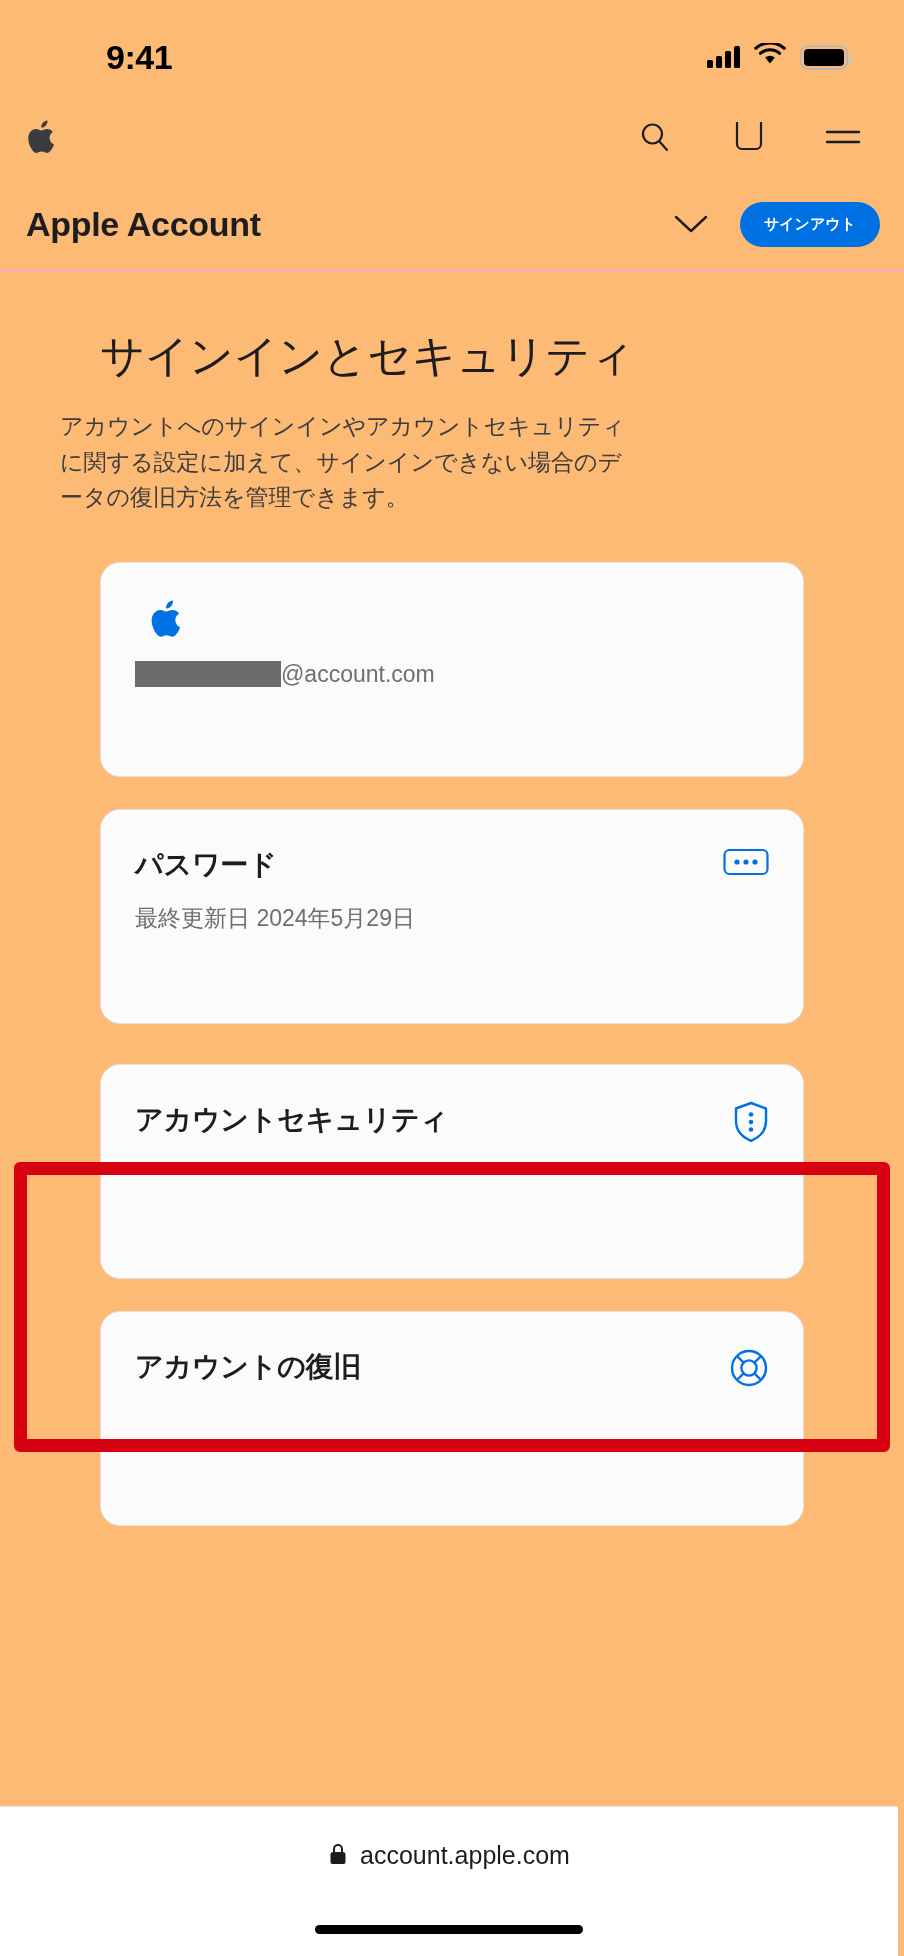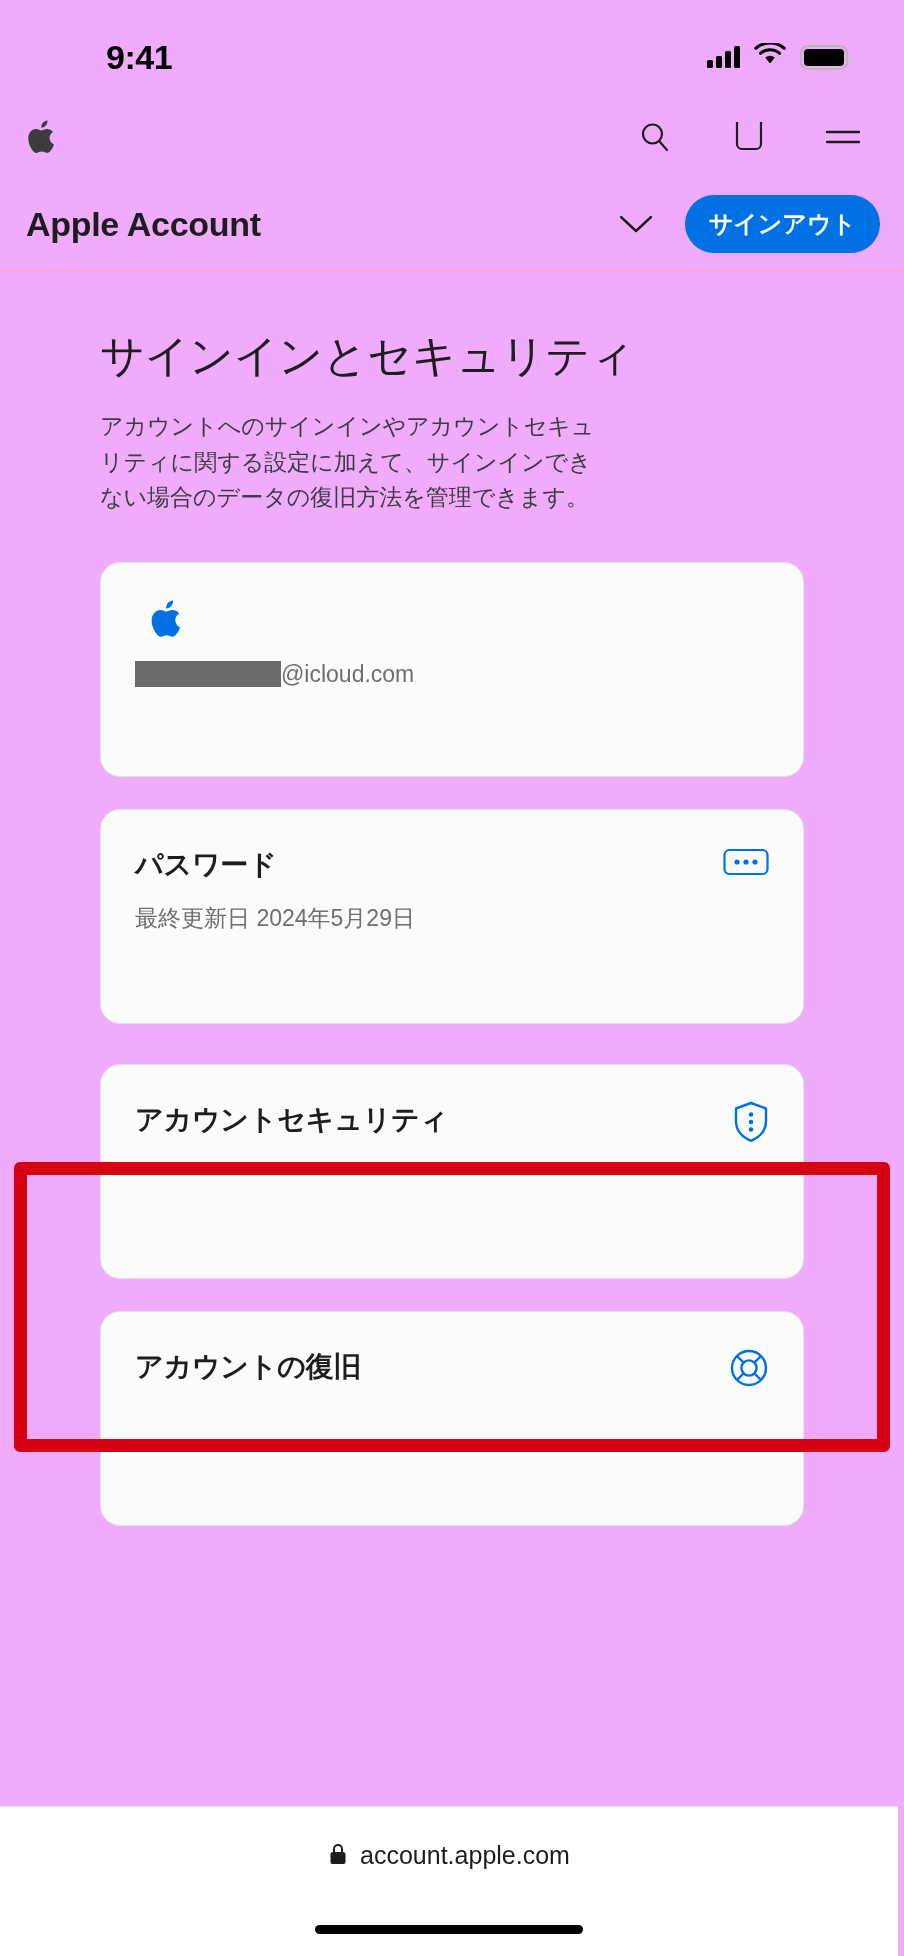--- a/index.html
+++ b/index.html
@@ -7,21 +7,21 @@
     width: 904px;
     height: 1956px;
     background: #ffffff;
     font-family: "Liberation Sans", "DejaVu Sans", sans-serif;
     -webkit-font-smoothing: antialiased;
   }
   .phone {
     position: relative;
     width: 904px;
     height: 1956px;
-    background: #f0abfc;
+    background: #fdba74;
     overflow: hidden;
   }
 
   
   .statusbar {
     position: relative;
     height: 96px;
     display: flex;
     align-items: center;
     justify-content: space-between;
@@ -87,41 +87,41 @@
     color: #1d1d1f;
     letter-spacing: -0.3px;
   }
   .header-right { display:flex; align-items:center; gap: 26px; }
   .chevron-btn { width: 46px; height: 46px; display:flex; align-items:center; justify-content:center; cursor:pointer;}
   .signout-btn {
     background: #0071e3;
     color: #fff;
     border: none;
     border-radius: 999px;
-    font-size: 24px;
+    font-size: 15px;
     font-weight: 600;
     padding: 13px 24px;
     cursor: pointer;
     font-family: "Liberation Sans", "DejaVu Sans", sans-serif;
     white-space: nowrap;
   }
 
   
   .content { padding: 56px 0 0 0; }
   .section-title {
     font-size: 44px;
     font-weight: 400;
     color: #1d1d1f;
     letter-spacing: -0.5px;
     padding: 0 100px;
     line-height: 1.25;
   }
   .section-desc {
     margin-top: 26px;
-    padding: 0 100px;
+    padding: 0 60px;
     font-size: 23px;
     line-height: 1.55;
     color: #3c3c3e;
     max-width: 700px;
   }
 
   .cards { margin-top: 46px; }
   .card {
     position: relative;
     margin: 0 100px 32px 100px;
@@ -266,21 +266,21 @@
       <div class="card">
         <div class="card-head">
           <span class="card-icon">
             <svg width="34" height="40" viewBox="0 0 30 36">
               <path d="M21.6 19.1c0-4 3.2-5.9 3.4-6-1.8-2.7-4.7-3-5.7-3.1-2.4-.2-4.8 1.4-6 1.4-1.2 0-3.1-1.4-5.2-1.4-2.6 0-5.1 1.6-6.5 4-2.8 4.8-.7 12 2 15.9 1.3 1.9 2.9 4.1 5 4 2-.1 2.8-1.3 5.2-1.3s3.1 1.3 5.2 1.3c2.2 0 3.5-1.9 4.8-3.9 1.5-2.2 2.1-4.4 2.2-4.5-.1 0-4.3-1.7-4.4-6.4zM17.9 6.4c1.1-1.3 1.8-3.2 1.6-5-1.6.1-3.5 1-4.6 2.3-1 1.2-1.9 3.1-1.6 4.9 1.7.2 3.5-.9 4.6-2.2z" fill="#0071e3"></path>
             </svg>
           </span>
         </div>
         <div class="redacted-row">
           <span class="redact-bar"></span>
-          <span class="redact-text">@icloud.com</span>
+          <span class="redact-text">@account.com</span>
         </div>
       </div>
 
       <div class="card">
         <div class="card-head">
           <div class="card-title">パスワード</div>
           <span class="card-icon">
             <svg width="46" height="32" viewBox="0 0 46 32">
               <rect x="1.5" y="4" width="43" height="24" rx="5" stroke="#0071e3" stroke-width="2.2" fill="none"></rect>
               <circle cx="14" cy="16" r="2.6" fill="#0071e3"></circle>

